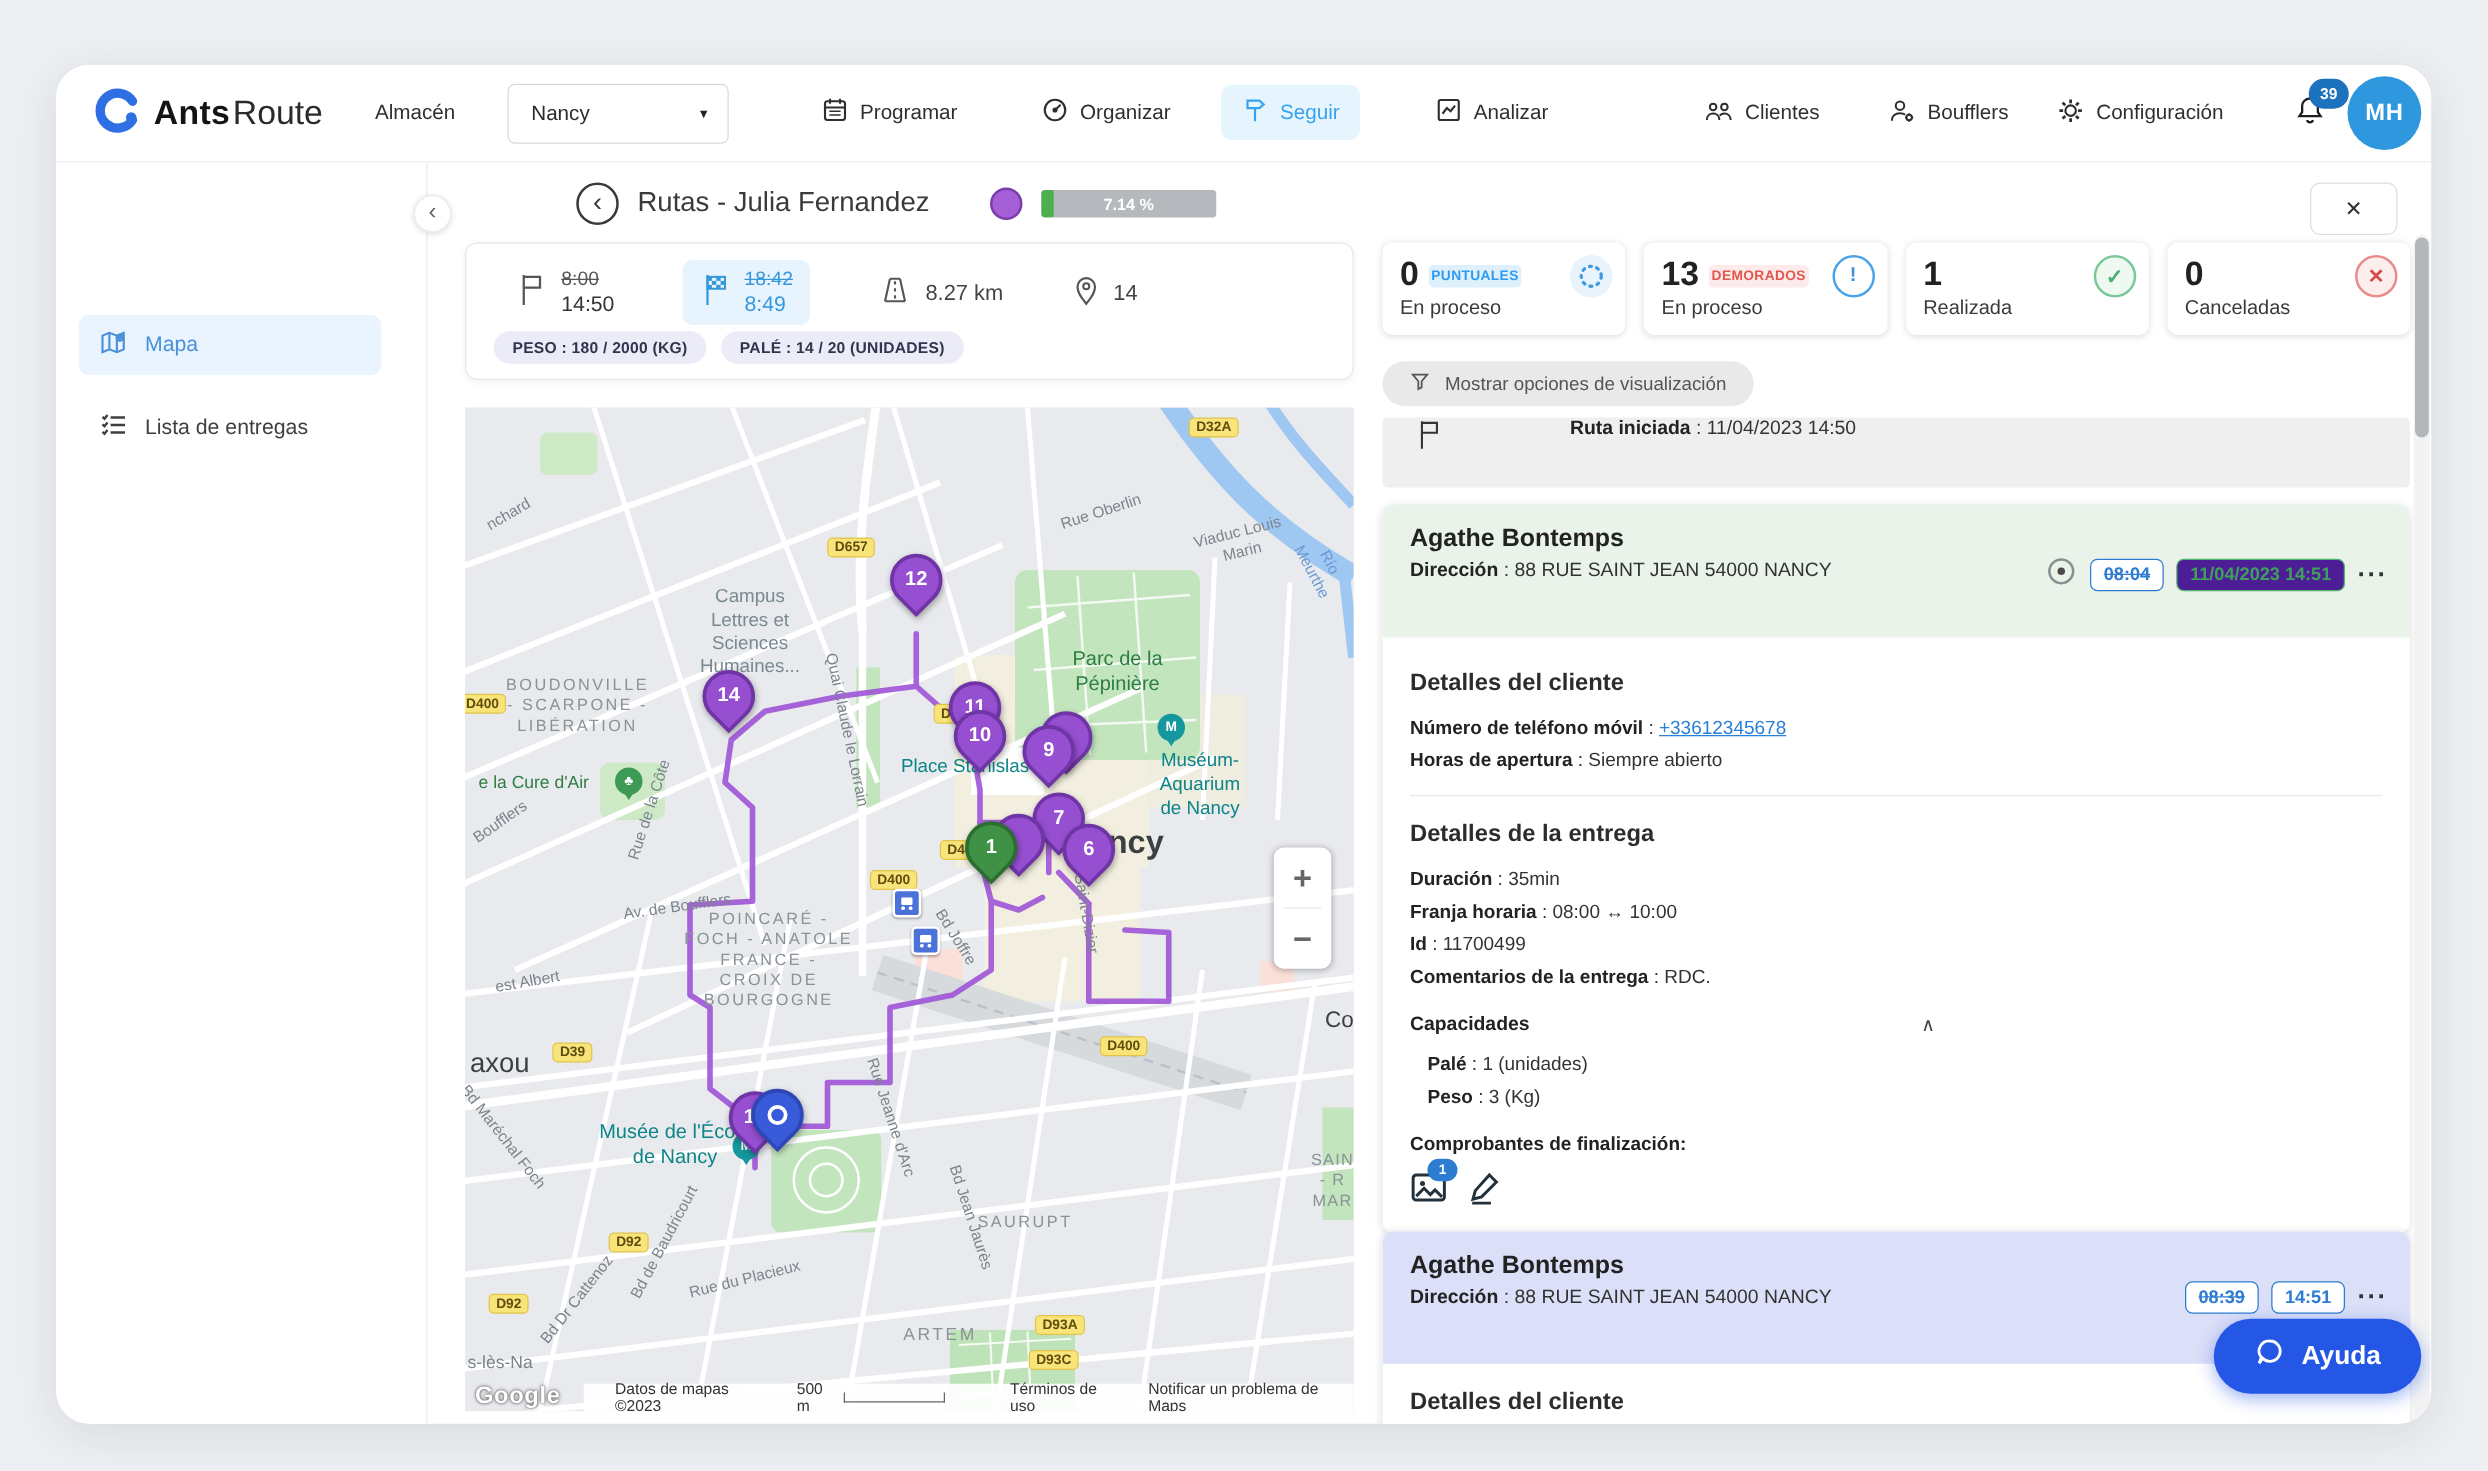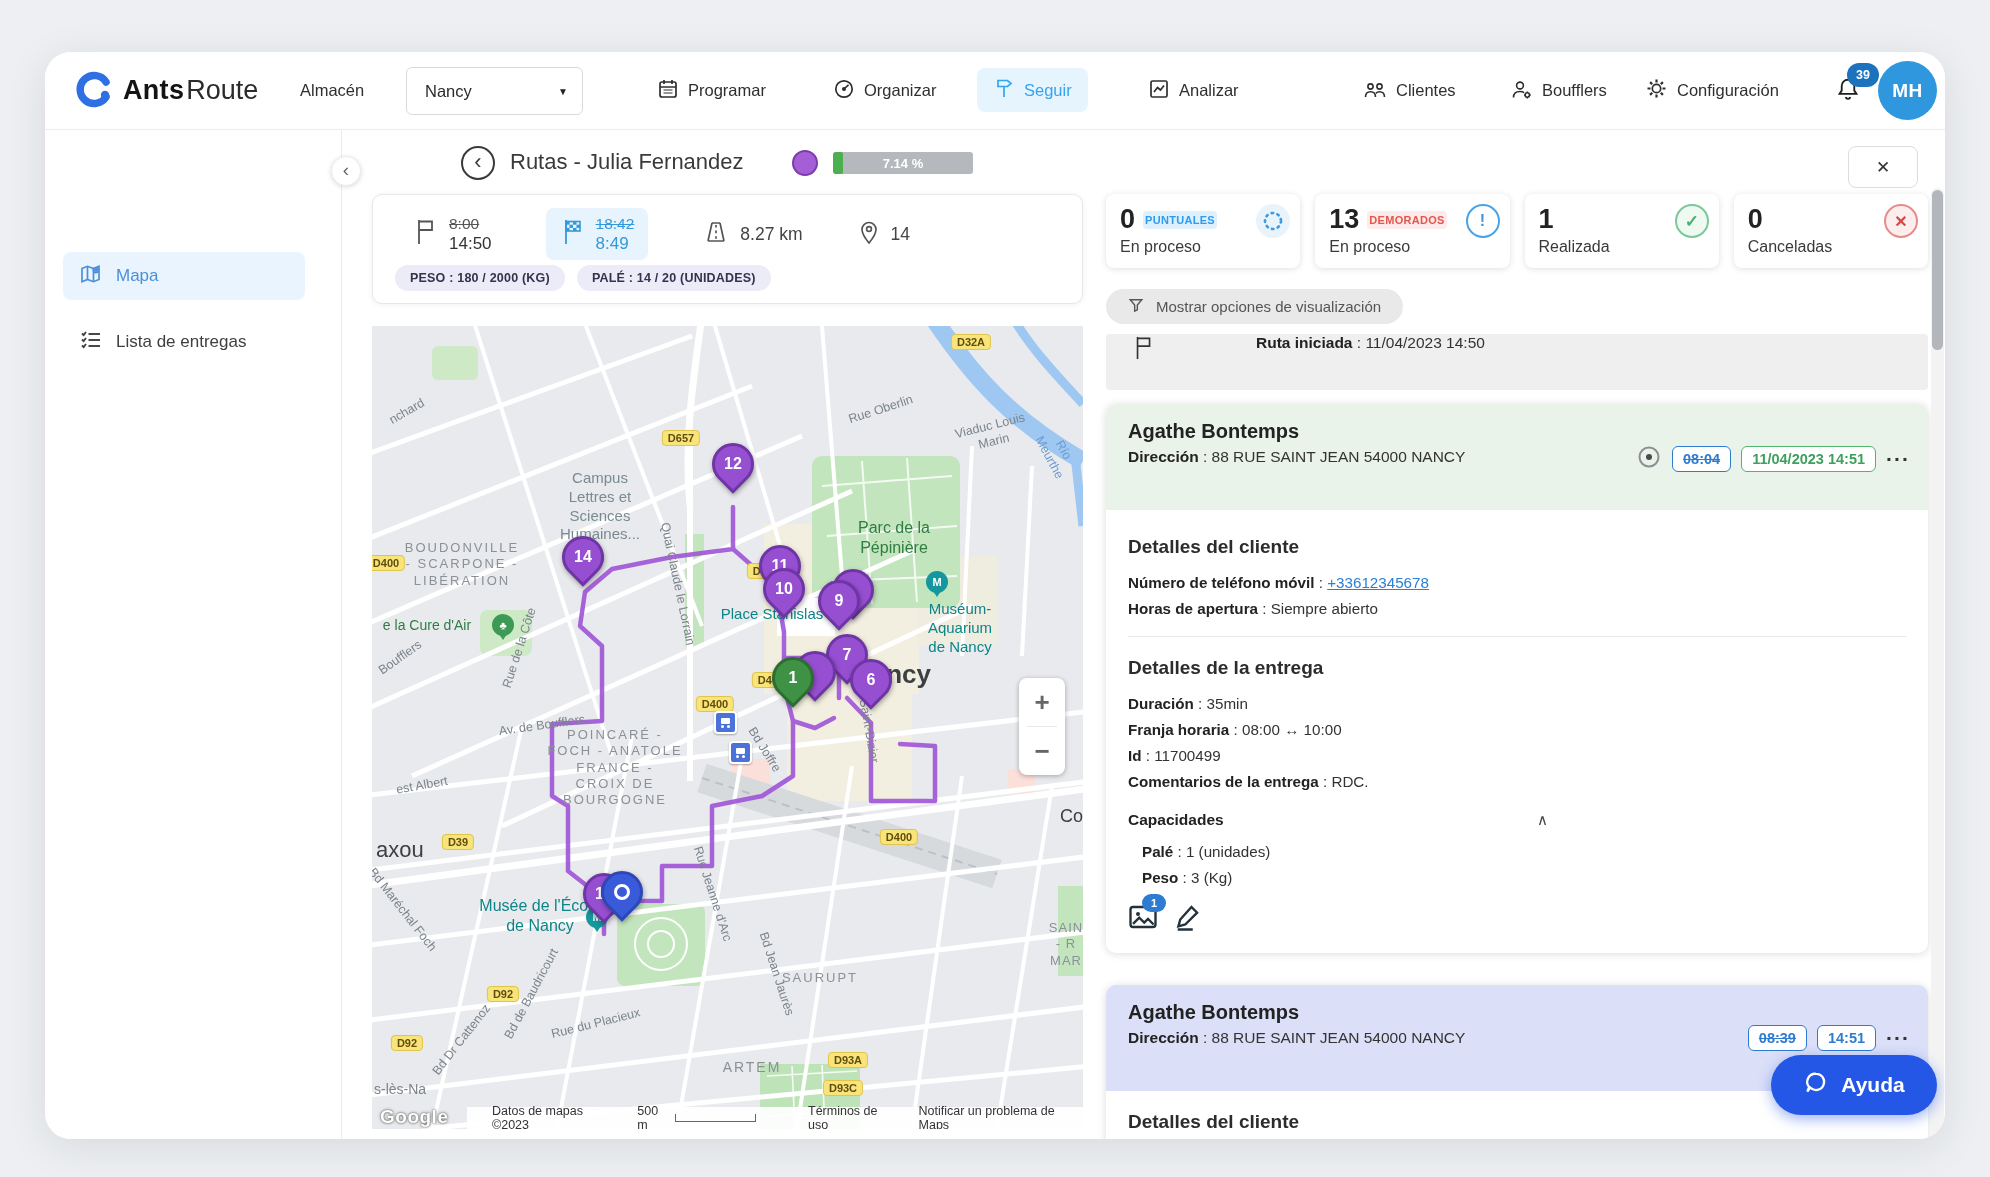--- a/index.html
+++ b/index.html
@@ -94,21 +94,21 @@
   .stopcard{position:absolute;left:11px;width:822px;background:#fff;border-radius:10px;box-shadow:0 1px 8px rgba(0,0,0,.14);overflow:hidden;}
   .stophead{position:relative;padding:16px 22px 14px;box-sizing:border-box;}
   .stophead.greenbg{background:#e9f3e9;min-height:106px;}
   .stophead.purplebg{background:#dbdff7;min-height:106px;}
   .stopname{font-size:20px;font-weight:700;color:#222;}
   .stopaddr{font-size:15.5px;color:#333;margin-top:2px;line-height:23px;width:430px;}
   .stopaddr b{color:#222;}
   .headright{position:absolute;right:18px;top:40px;display:flex;align-items:center;gap:10px;}
   .tbadge{border:1.5px solid;border-radius:6px;padding:4px 10px;font-size:14.5px;font-weight:700;background:#fff;}
   .tb-blue{color:#2d7cd1;border-color:#2d7cd1;}
-  .tb-green{color:#3da15c;border-color:#52b46f;background:#ffffff;}
+  .tb-green{color:#3da15c;border-color:#52b46f;background:#4c1d95;}
   .strik{text-decoration:line-through;}
   .more{font-size:21px;font-weight:700;color:#333;letter-spacing:1px;cursor:pointer;line-height:10px;}
   .stopbody{padding:6px 22px 18px;}
   .h2{font-size:19px;font-weight:700;color:#2c2c2c;margin:20px 0 12px;}
   .drow{font-size:15.2px;color:#333;line-height:26px;}
   .drow b{color:#222;}
   .drow a{color:#2980d9;}
   .divider{border-top:1px solid #e8e8e8;margin:14px 0 2px;}
   .caprow{display:flex;width:420px;justify-content:space-between;align-items:center;font-size:15.5px;font-weight:700;color:#222;margin:16px 0 10px;}
   .caprow .chev{font-size:15px;color:#444;cursor:pointer;font-weight:400;}
@@ -596,20 +596,21 @@
         <div class="drow"><b>Duración</b> : <span>35min</span></div>
         <div class="drow"><b>Franja horaria</b> : <span>08:00 ↔ 10:00</span></div>
         <div class="drow"><b>Id</b> : <span>11700499</span></div>
         <div class="drow"><b>Comentarios de la entrega</b> : <span>RDC.</span></div>
         <div class="caprow">
               <span>Capacidades</span>
               <span class="chev">∧</span>
             </div>
         <div class="drow subrow"><b>Palé</b> : <span>1 (unidades)</span></div>
         <div class="drow subrow"><b>Peso</b> : <span>3 (Kg)</span></div>
+        <div class="proofs">Comprobantes de finalización:</div>
         <div class="prooficons">
           <span class="proofwrap">
             <svg width="30" height="28" viewBox="0 0 24 22" fill="none" stroke="#22313a" stroke-width="1.9">
                   <rect x="2" y="3" width="20" height="16" rx="2"></rect>
                   <circle cx="8" cy="8.5" r="1.6" fill="#22313a" stroke="none"></circle>
                   <path d="M4 16.5 l5-5 4 4 3-3 4.5 4.5"></path>
                 </svg>
             <span class="proofbadge">1</span>
           </span>
           <span>

